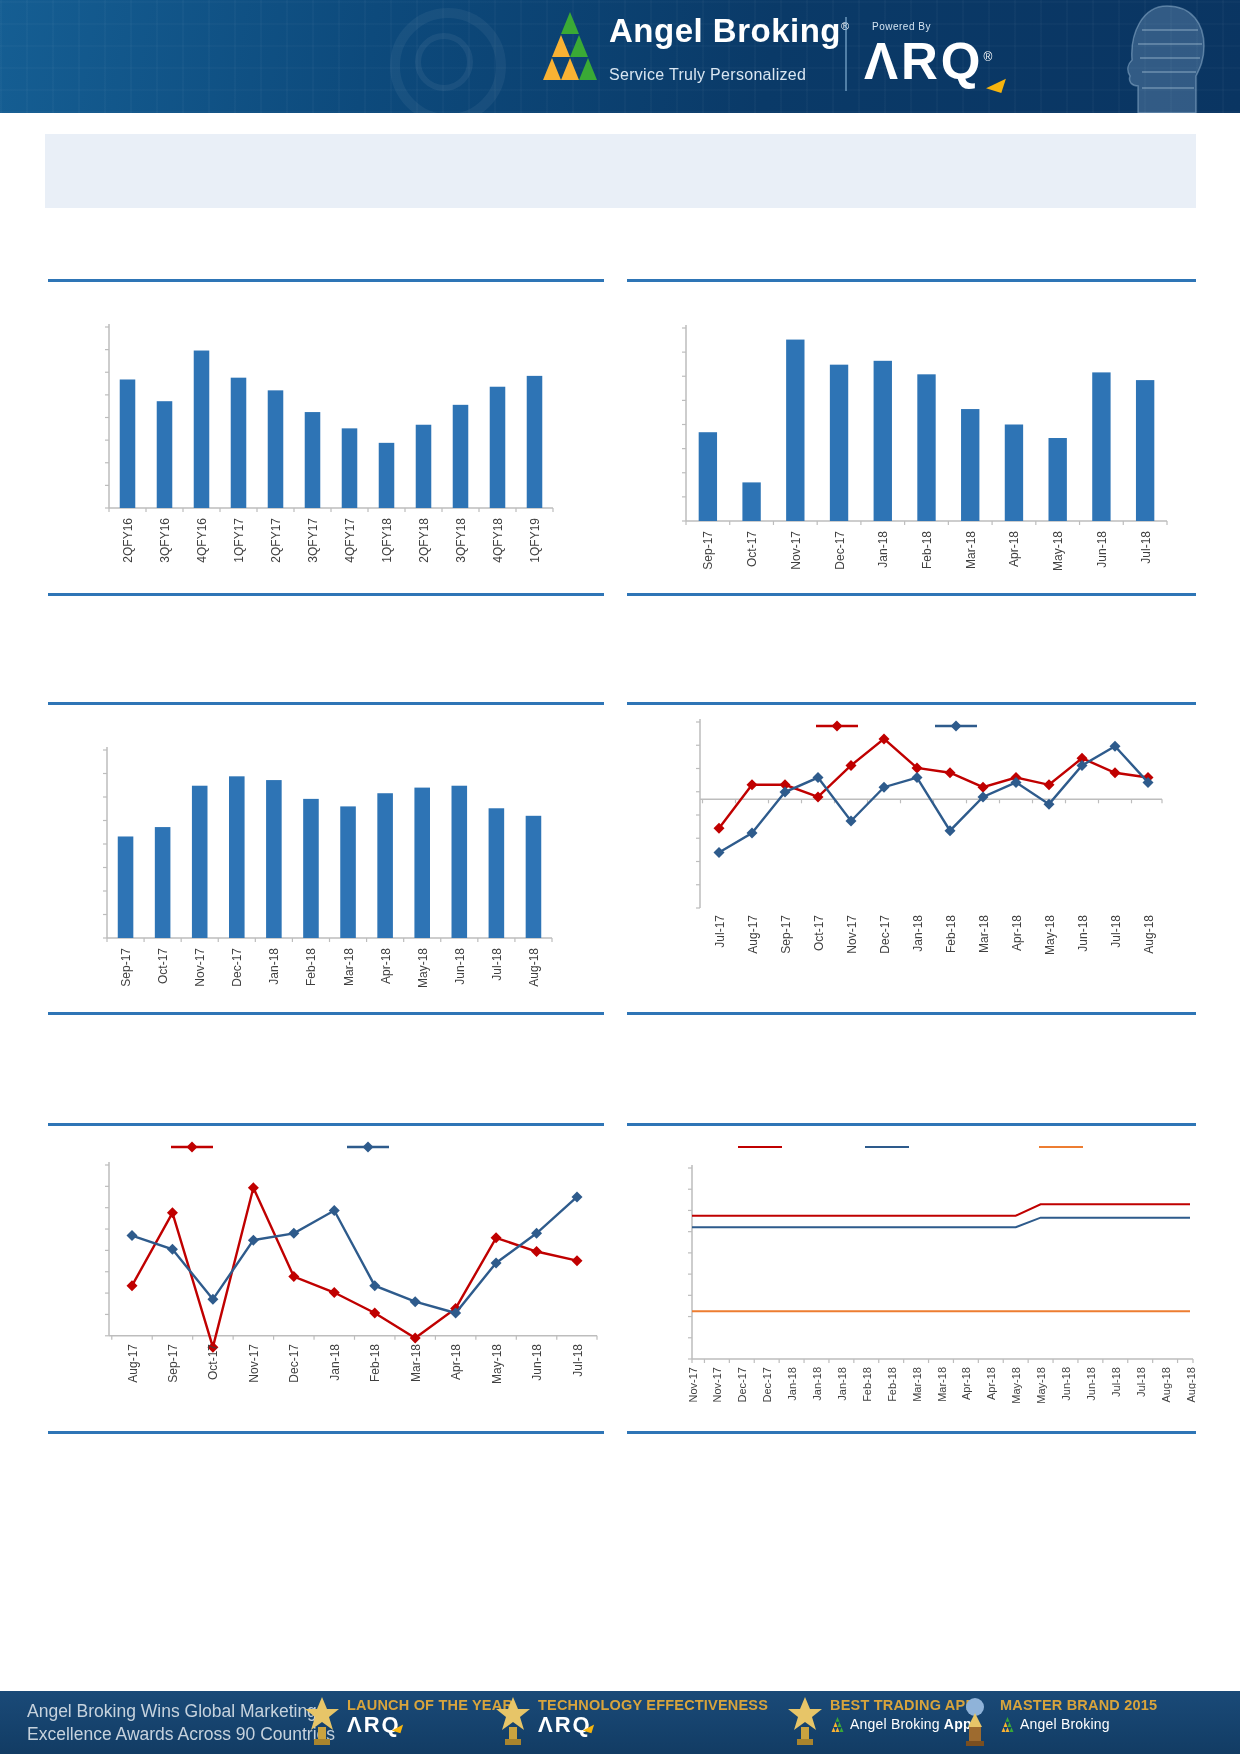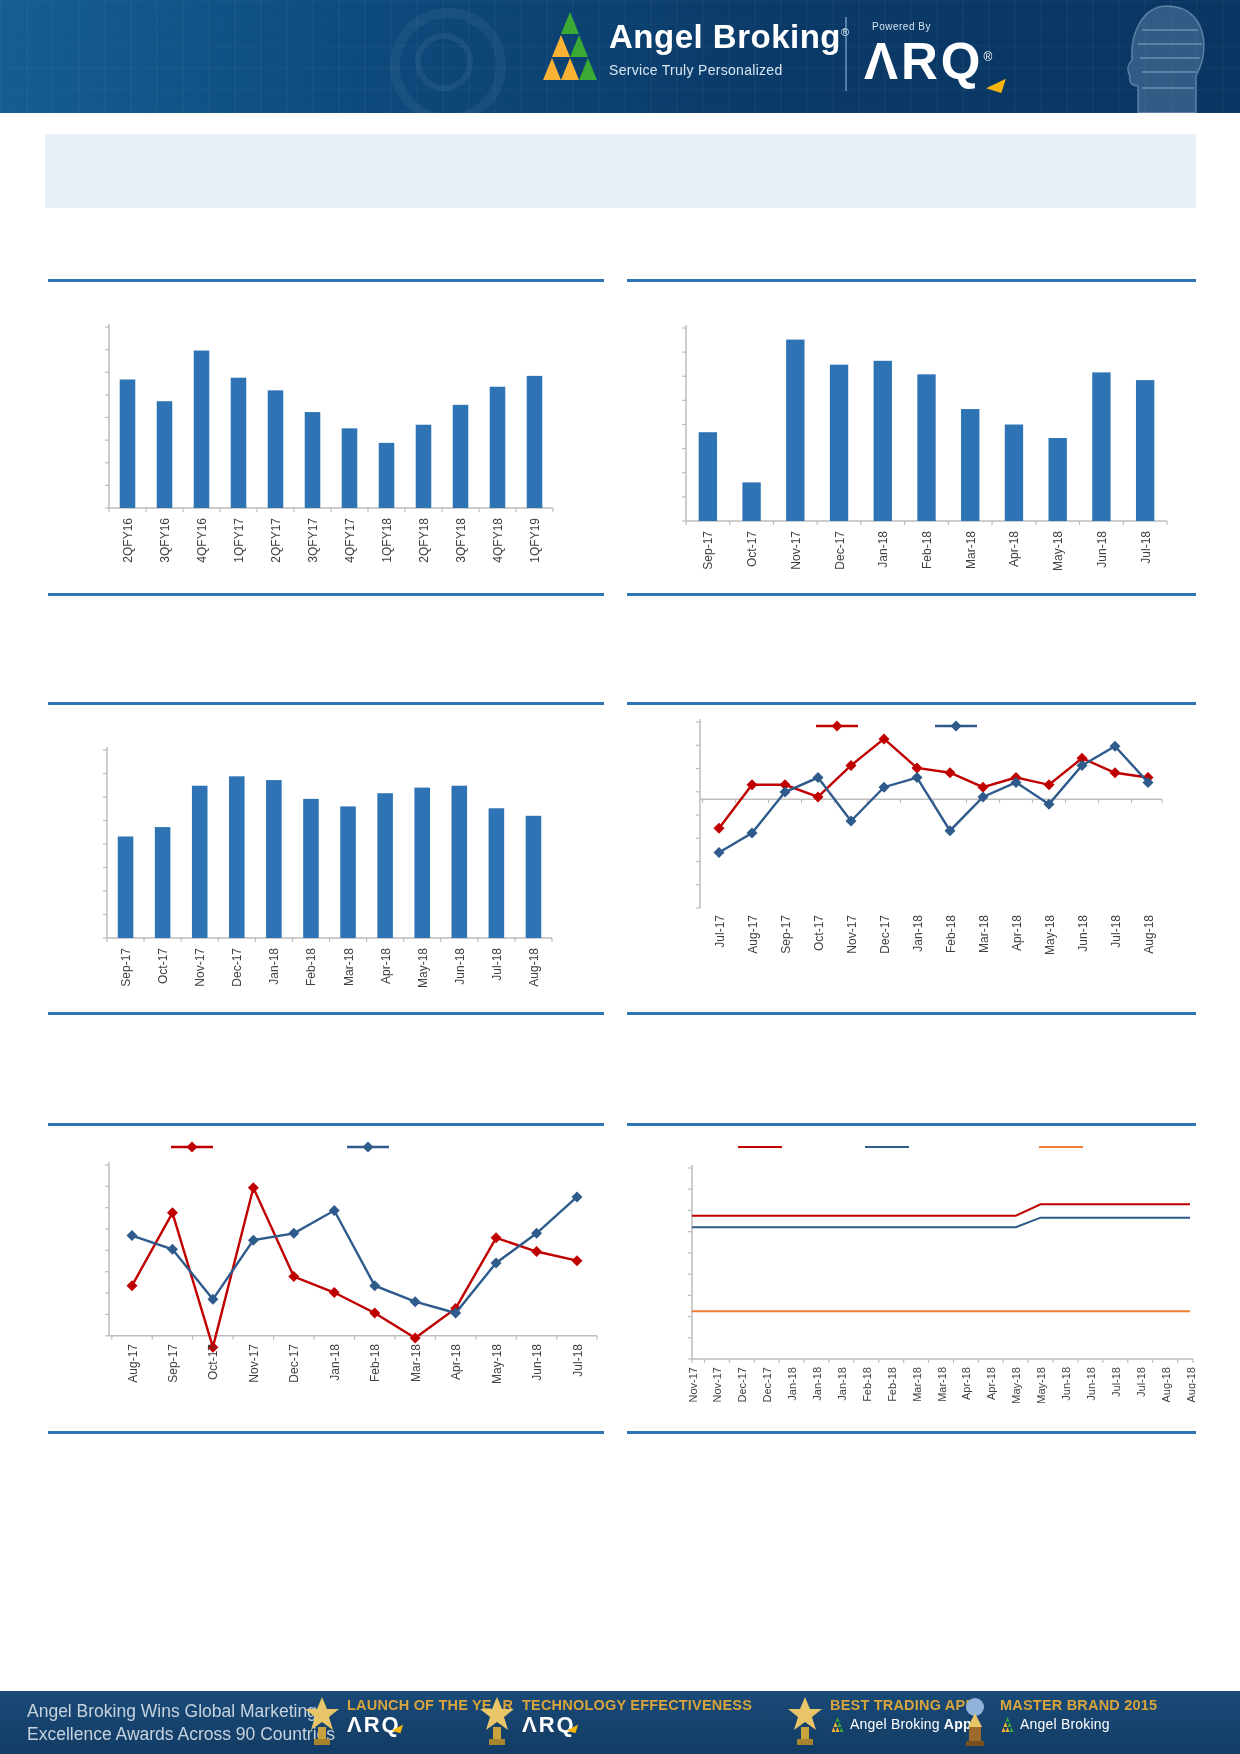--- a/index.html
+++ b/index.html
@@ -10,25 +10,25 @@
     background:linear-gradient(100deg,#155e93 0%,#0d4a7c 30%,#0a3a68 62%,#0b3precision 0,#0a3562 100%);
     background:linear-gradient(100deg,#155e93 0%,#0d4a7c 30%,#0a3a68 62%,#0a3562 100%);}
   .header .pattern{position:absolute;inset:0;
     background:
       repeating-linear-gradient(90deg,rgba(255,255,255,0.025) 0 2px,transparent 2px 26px),
       repeating-linear-gradient(0deg,rgba(255,255,255,0.02) 0 2px,transparent 2px 22px);}
   .header .glow{position:absolute;left:390px;top:8px;width:96px;height:96px;border-radius:50%;
     border:10px solid rgba(255,255,255,0.05);}
   .header .glow2{position:absolute;left:415px;top:33px;width:46px;height:46px;border-radius:50%;
     border:6px solid rgba(255,255,255,0.06);}
-  .brand-wrap{position:absolute;left:543px;top:12px;display:flex;align-items:center;}
+  .brand-wrap{position:absolute;left:543px;top:12px;display:flex;align-items:flex-start;}
   .brand-text{margin-left:12px;color:#fff;}
   .brand-name{font-size:33px;font-weight:bold;letter-spacing:0.5px;line-height:1.15;}
   .brand-name sup{font-size:11px;font-weight:normal;}
-  .brand-tagline{font-size:14px;color:#d9e6f2;margin-top:6px;letter-spacing:0.3px;}
+  .brand-tagline{font-size:16px;color:#d9e6f2;margin-top:16px;letter-spacing:0.3px;}
   .hdr-divider{position:absolute;left:845px;top:17px;width:2px;height:74px;background:rgba(140,185,220,0.55);}
   .powered{position:absolute;left:872px;top:21px;color:#d4e4f2;font-size:10px;letter-spacing:0.5px;}
   .arq{position:absolute;left:864px;top:36px;color:#fff;font-size:51px;font-weight:800;letter-spacing:3px;line-height:1;}
   .arq sup{font-size:12px;font-weight:normal;letter-spacing:0;}
   .arq-accent{position:absolute;left:988px;top:76px;width:0;height:0;
     border-left:16px solid transparent;border-bottom:15px solid #f6b40e;transform:rotate(18deg);}
   .head-art{position:absolute;right:18px;top:0;height:113px;opacity:0.8;}
 
   
   .banner{position:absolute;left:45px;top:134px;width:1151px;height:74px;background:#e9eff7;}
@@ -45,21 +45,21 @@
 
   
   .footer{position:absolute;left:0;top:1691px;width:1240px;height:63px;background:#16436e;
     background:linear-gradient(180deg,#1a4a78 0%,#123c64 100%);color:#fff;}
   .f-left{position:absolute;left:27px;top:9px;font-size:17.5px;color:#c6d2dd;line-height:1.3;}
   .award{position:absolute;top:6px;display:flex;align-items:flex-start;}
   .award .ttl{font-size:14.5px;font-weight:bold;color:#d8a43c;letter-spacing:0.2px;white-space:nowrap;}
   .award .sub{font-size:22px;font-weight:800;color:#fff;letter-spacing:2px;line-height:1.05;}
   .award .sub.small{font-size:14px;font-weight:normal;letter-spacing:0.2px;display:flex;align-items:flex-start;gap:5px;margin-top:4px;}
   .award .sub.small b{font-weight:bold;}
-  .a1{left:305px;} .a2{left:480px;} .a3{left:788px;} .a4{left:958px;}
+  .a1{left:305px;} .a2{left:496px;} .a3{left:788px;} .a4{left:958px;}
   .award .txt{margin-left:8px;}
   .arq-mini-accent{display:inline-block;width:0;height:0;border-left:9px solid transparent;
     border-bottom:9px solid #f6b40e;transform:rotate(18deg);margin-left:-8px;}
 </style>
 </head>
 <body>
 
 <div class="page">
 
   <div class="header">

